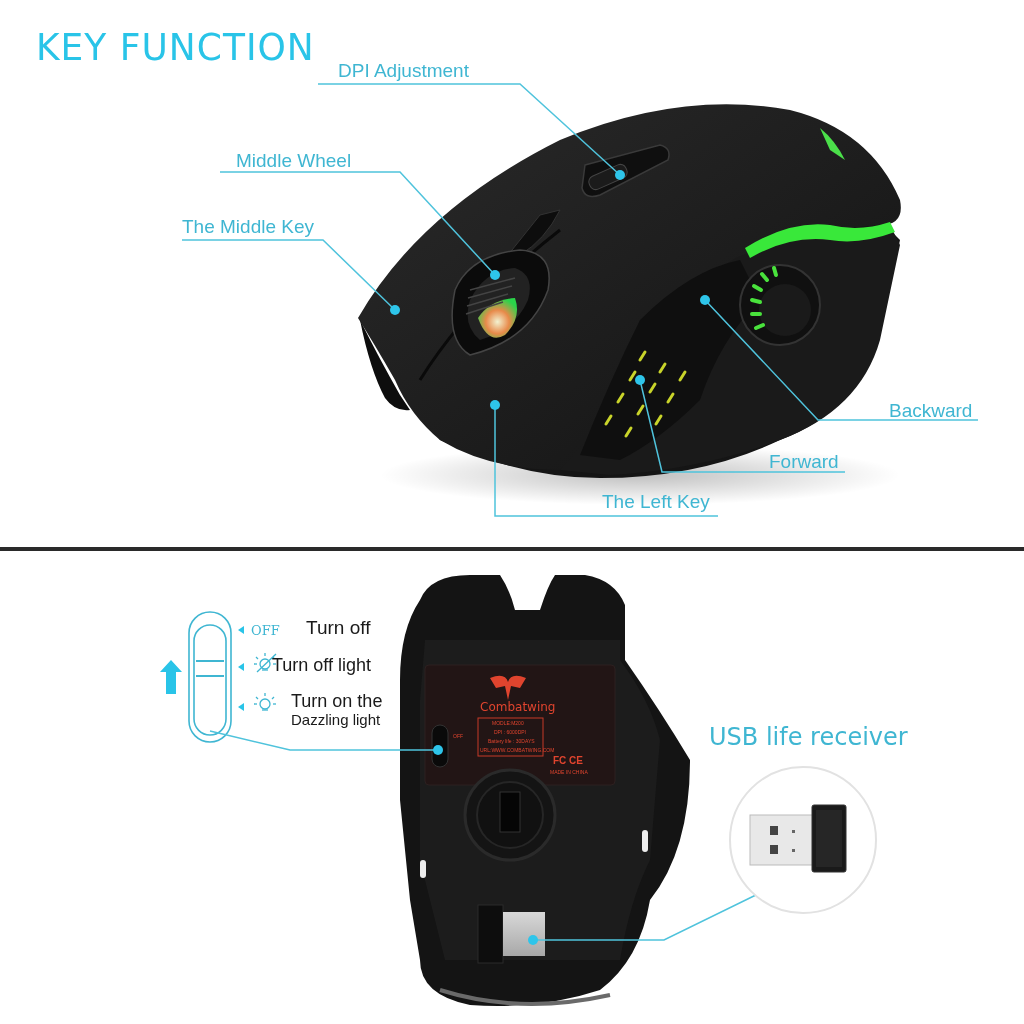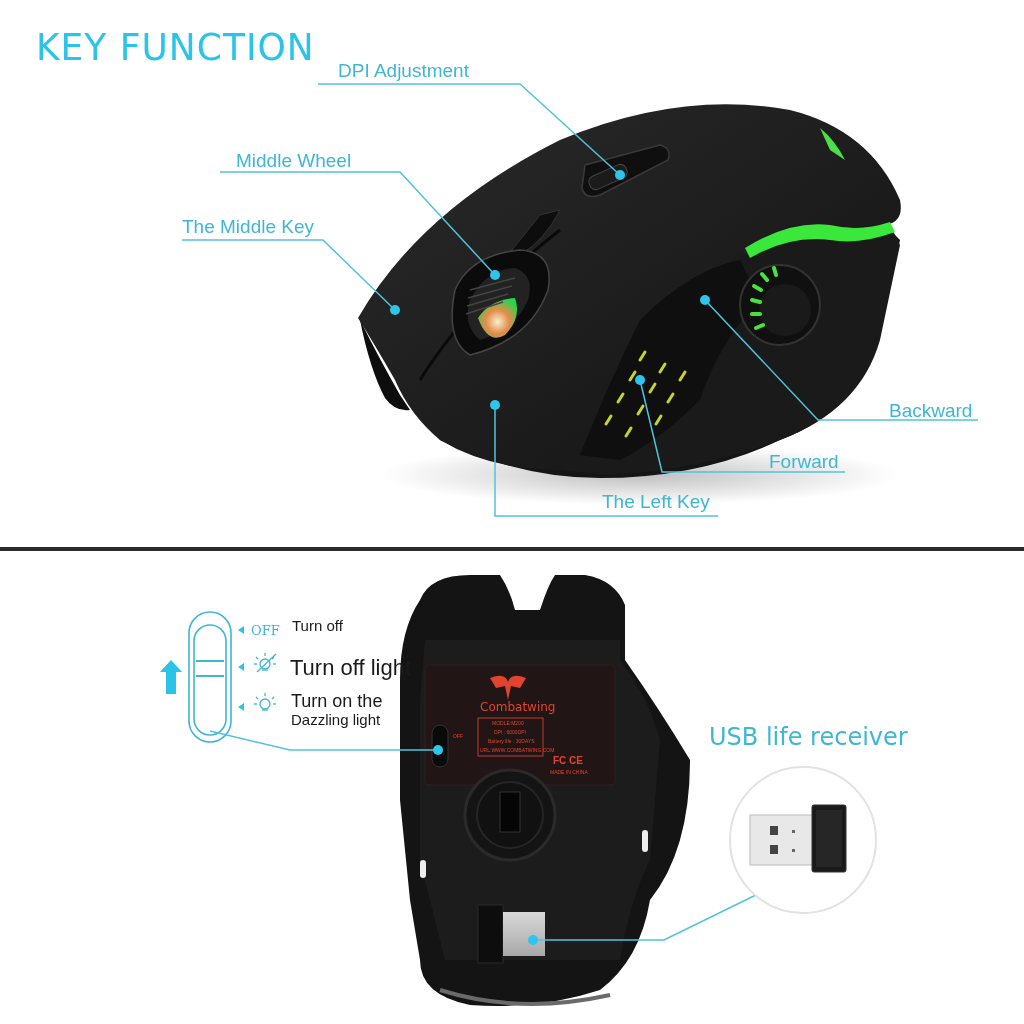--- a/index.html
+++ b/index.html
@@ -199,22 +199,22 @@
 <div class="abs lbl" style="left:318px;top:60px;margin-left:20px;">DPI Adjustment</div>
 <div class="abs lbl" style="left:236px;top:150px;">Middle Wheel</div>
 <div class="abs lbl" style="left:182px;top:216px;">The Middle Key</div>
 <div class="abs lbl" style="left:889px;top:400px;">Backward</div>
 <div class="abs lbl" style="left:769px;top:451px;">Forward</div>
 <div class="abs lbl" style="left:602px;top:491px;">The Left Key</div>
 
 <div class="abs divider"></div>
 
 <div class="abs off-txt" style="left:251px;top:623px;">OFF</div>
-<div class="abs lbl-dark" style="left:292px;top:617px;font-size:15px;">Turn off</div>
-<div class="abs lbl-dark" style="left:290px;top:655px;font-size:22px;">Turn off light</div>
+<div class="abs lbl-dark" style="left:306px;top:617px;font-size:19px;">Turn off</div>
+<div class="abs lbl-dark" style="left:272px;top:655px;font-size:18px;">Turn off light</div>
 <div class="abs lbl-dark" style="left:291px;top:691px;font-size:18px;">Turn on the</div>
 <div class="abs lbl-dark" style="left:291px;top:711px;font-size:15px;">Dazzling light</div>
 
 <div class="abs" style="left:480px;top:700px;font-size:12px;color:#e0442e;font-family:'DejaVu Sans',sans-serif;">Combatwing</div>
 <div class="abs" style="left:492px;top:720px;font-size:5px;color:#e0442e;">MODLE:M200</div>
 <div class="abs" style="left:494px;top:729px;font-size:5px;color:#e0442e;">DPI : 6000DPI</div>
 <div class="abs" style="left:488px;top:738px;font-size:5px;color:#e0442e;">Battery life : 30DAYS</div>
 <div class="abs" style="left:480px;top:747px;font-size:5px;color:#e0442e;">URL:WWW.COMBATWING.COM</div>
 <div class="abs" style="left:553px;top:755px;font-size:10px;color:#e0442e;font-weight:bold;">FC CE</div>
 <div class="abs" style="left:550px;top:769px;font-size:5px;color:#e0442e;">MADE IN CHINA</div>

